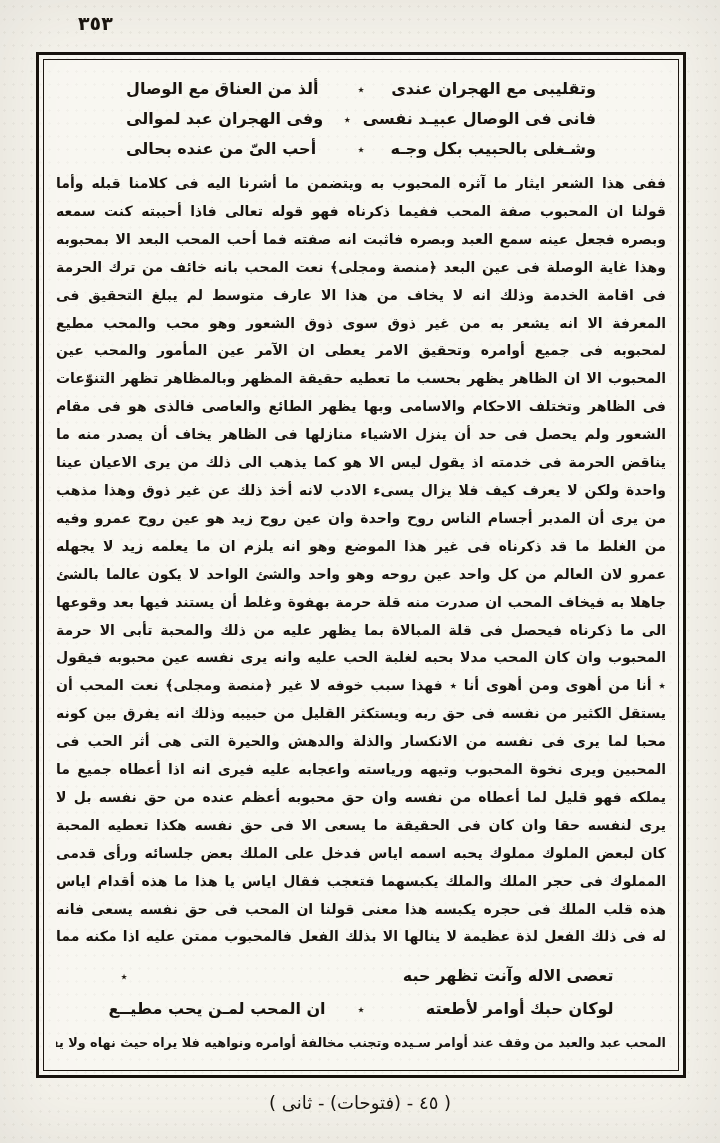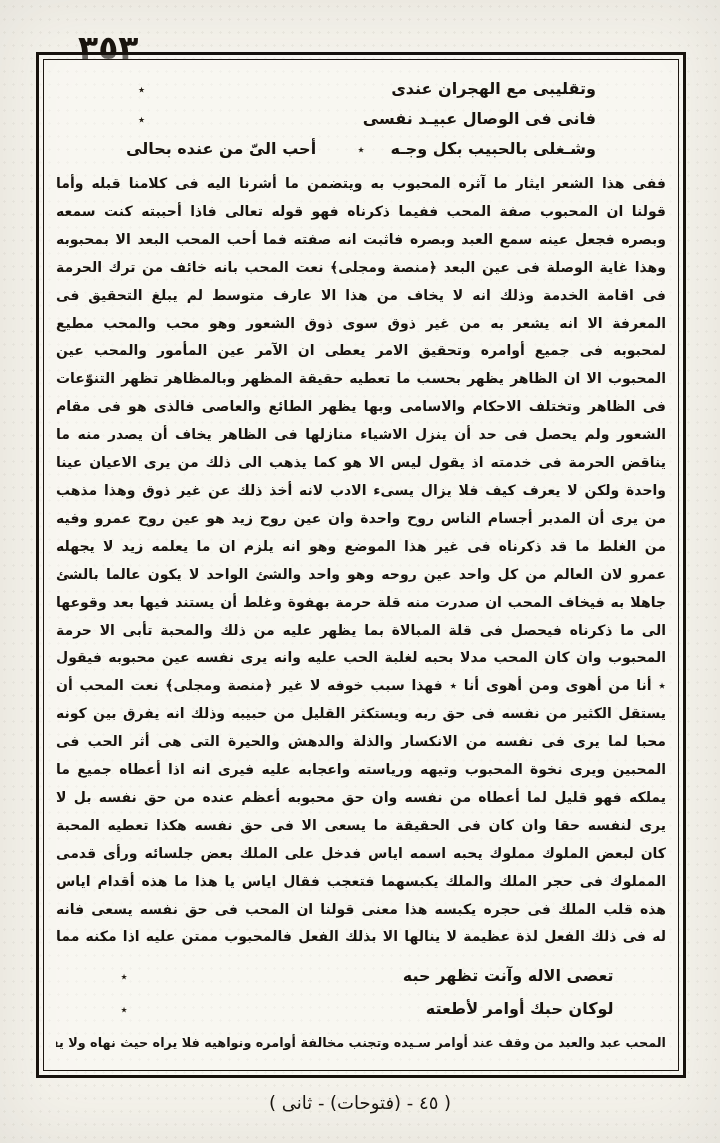--- a/index.html
+++ b/index.html
@@ -8,22 +8,22 @@
     position:relative;
     background:#f5f3ec;
     background-image: radial-gradient(rgba(60,50,35,0.05) 1px, transparent 1.2px);
     background-size: 9px 13px;
     box-shadow: inset 0 0 80px rgba(70,60,40,0.10);
     font-family:"DejaVu Sans", sans-serif;
     color:#19140e;
     overflow:hidden;
   }
   .page-number{
-    position:absolute; top:28px; left:78px;
-    font-size:33px; font-weight:bold; letter-spacing:2px;
+    position:absolute; top:12px; left:78px;
+    font-size:19px; font-weight:bold; letter-spacing:2px;
   }
   .frame{
     position:absolute; left:36px; top:52px;
     width:650px; height:1026px;
     border:3px solid #17120d;
     padding:4px;
     background:rgba(255,255,252,0.35);
   }
   .frame-inner{
     width:100%; height:100%;
@@ -64,43 +64,46 @@
 
 <div class="page-number">٣٥٣</div>
 
 <div class="frame">
   <div class="frame-inner">
 
     <div class="poem">
       <div class="poem-line">
         <span class="hemi-r">وتقليبى مع الهجران عندى</span>
         <span class="sep">٭</span>
+        <span class="hemi-l">ألذ من العناق مع الوصال</span>
       </div>
       <div class="poem-line">
         <span class="hemi-r">فانى فى الوصال عبيـد نفسى</span>
         <span class="sep">٭</span>
+        <span class="hemi-l">وفى الهجران عبد لموالى</span>
       </div>
       <div class="poem-line">
         <span class="hemi-r">وشـغلى بالحبيب بكل وجـه</span>
         <span class="sep">٭</span>
         <span class="hemi-l">أحب الىّ من عنده بحالى</span>
       </div>
     </div>
 
     <div class="body-text">ففى هذا الشعر ايثار ما آثره المحبوب به ويتضمن ما أشرنا اليه فى كلامنا قبله وأما قولنا ان المحبوب صفة المحب ففيما ذكرناه فهو قوله تعالى فاذا أحببته كنت سمعه وبصره فجعل عينه سمع العبد وبصره فاثبت انه صفته فما أحب المحب البعد الا بمحبوبه وهذا غاية الوصلة فى عين البعد ﴿منصة ومجلى﴾ نعت المحب بانه خائف من ترك الحرمة فى اقامة الخدمة وذلك انه لا يخاف من هذا الا عارف متوسط لم يبلغ التحقيق فى المعرفة الا انه يشعر به من غير ذوق سوى ذوق الشعور وهو محب والمحب مطيع لمحبوبه فى جميع أوامره وتحقيق الامر يعطى ان الآمر عين المأمور والمحب عين المحبوب الا ان الظاهر يظهر بحسب ما تعطيه حقيقة المظهر وبالمظاهر تظهر التنوّعات فى الظاهر وتختلف الاحكام والاسامى وبها يظهر الطائع والعاصى فالذى هو فى مقام الشعور ولم يحصل فى حد أن ينزل الاشياء منازلها فى الظاهر يخاف أن يصدر منه ما يناقض الحرمة فى خدمته اذ يقول ليس الا هو كما يذهب الى ذلك من يرى الاعيان عينا واحدة ولكن لا يعرف كيف فلا يزال يسىء الادب لانه أخذ ذلك عن غير ذوق وهذا مذهب من يرى أن المدبر أجسام الناس روح واحدة وان عين روح زيد هو عين روح عمرو وفيه من الغلط ما قد ذكرناه فى غير هذا الموضع وهو انه يلزم ان ما يعلمه زيد لا يجهله عمرو لان العالم من كل واحد عين روحه وهو واحد والشئ الواحد لا يكون عالما بالشئ جاهلا به فيخاف المحب ان صدرت منه قلة حرمة بهفوة وغلط أن يستند فيها بعد وقوعها الى ما ذكرناه فيحصل فى قلة المبالاة بما يظهر عليه من ذلك والمحبة تأبى الا حرمة المحبوب وان كان المحب مدلا بحبه لغلبة الحب عليه وانه يرى نفسه عين محبوبه فيقول ٭ أنا من أهوى ومن أهوى أنا ٭ فهذا سبب خوفه لا غير ﴿منصة ومجلى﴾ نعت المحب أن يستقل الكثير من نفسه فى حق ربه ويستكثر القليل من حبيبه وذلك انه يفرق بين كونه محبا لما يرى فى نفسه من الانكسار والذلة والدهش والحيرة التى هى أثر الحب فى المحبين ويرى نخوة المحبوب وتيهه ورياسته واعجابه عليه فيرى انه اذا أعطاه جميع ما يملكه فهو قليل لما أعطاه من نفسه وان حق محبوبه أعظم عنده من حق نفسه بل لا يرى لنفسه حقا وان كان فى الحقيقة ما يسعى الا فى حق نفسه هكذا تعطيه المحبة كان لبعض الملوك مملوك يحبه اسمه اياس فدخل على الملك بعض جلسائه ورأى قدمى المملوك فى حجر الملك والملك يكبسهما فتعجب فقال اياس يا هذا ما هذه أقدام اياس هذه قلب الملك فى حجره يكبسه هذا معنى قولنا ان المحب فى حق نفسه يسعى فانه له فى ذلك الفعل لذة عظيمة لا ينالها الا بذلك الفعل فالمحبوب ممتن عليه اذا مكنه مما تمتع به لذة من المحبوب فيرى المحب أى شئ جاء من المحبوب فهو كثير فهو انعام سيد على عبد وأى شئ كان من المحب فى حق المحبوب ولو كان تلف الروح والمهجة فى رضاه لكان قليلا لانه طاعة عبد لسيد محسان وما قدروا الله حق قدره فالمحبوب غنى فقليله كثير والمحب فقير فكثيره قليل ولكن وان كان هذا نعت المحب عندهم فهو نعت حب ناقص المعرفة كثير الحب على عماية لان المحب اذا كان المخلوق ليس له شئ يملكه حتى يستقل أو يستكثر وأما اذا كان المحب الله فانه يستكثر القليل من عبده وهو قوله فاتقوا الله ما استطعتم ولا يكلف الله نفسا الا وسعها وأما استقلاله الكثير فى حق أحبابه من عباده فان ما عند الله ما له نهاية ودخول ما لا نهاية له فى الوجود محال فكل ما دخل فى الوجود فهو متناه فاذا أضيف ما تناهى الى ما لا يتناهى ظهر كأنه قليل أو كأنه لا شئ وان كان كثيرا وهنا نظر يطول فاقتصرنا ﴿منصة ومجلى﴾ نعت المحب يعانق طاعة محبوبه ويجانب مخالفته</div>
 
 
     <div class="poem bottom">
       <div class="poem-line">
         <span class="hemi-r">تعصى الاله وآنت تظهر حبه</span>
         <span class="sep">٭</span>
       </div>
       <div class="poem-line">
         <span class="hemi-r">لوكان حبك أوامر لأطعته</span>
         <span class="sep">٭</span>
+        <span class="hemi-l">ان المحب لمـن يحب مطيــع</span>
       </div>
     </div>
 
     <div class="closing-line">المحب عبد والعبد من وقف عند أوامر سـيده وتجنب مخالفة أوامره ونواهيه فلا يراه حيث نهاه ولا يفقده حيث أمره</div>
 
   </div>
 </div>
 
 <div class="footer-signature">( ٤٥ - (فتوحات) - ثانى )</div>
 

